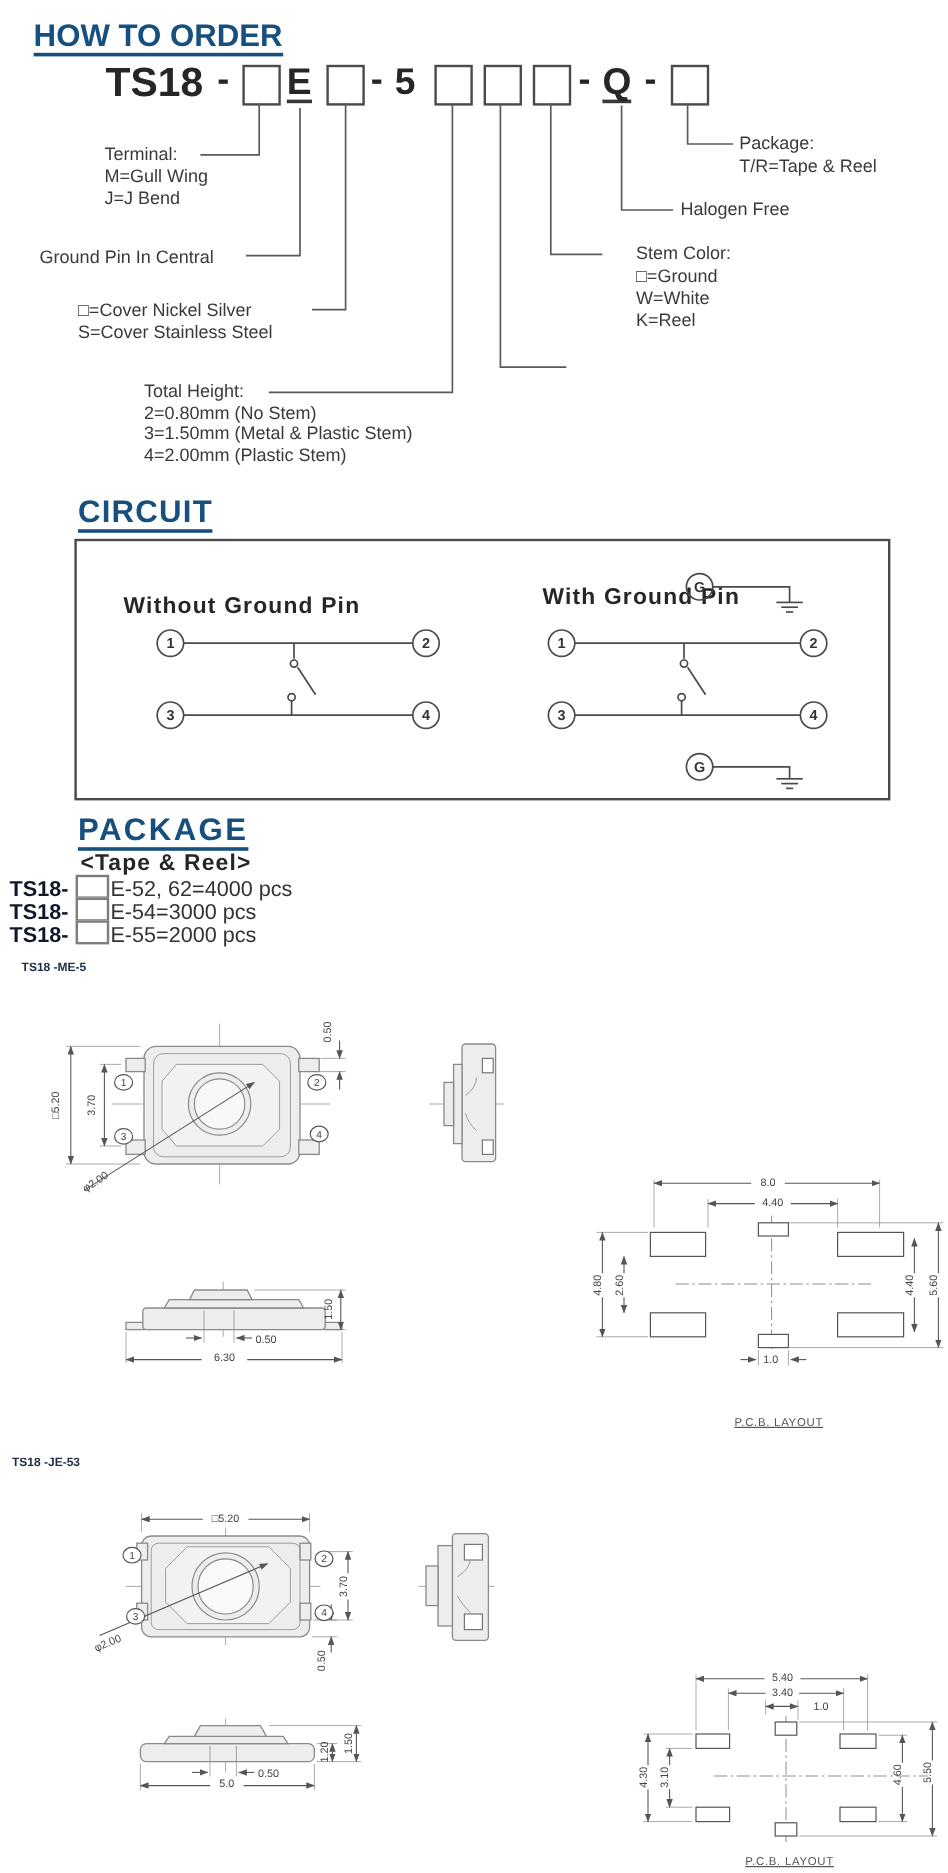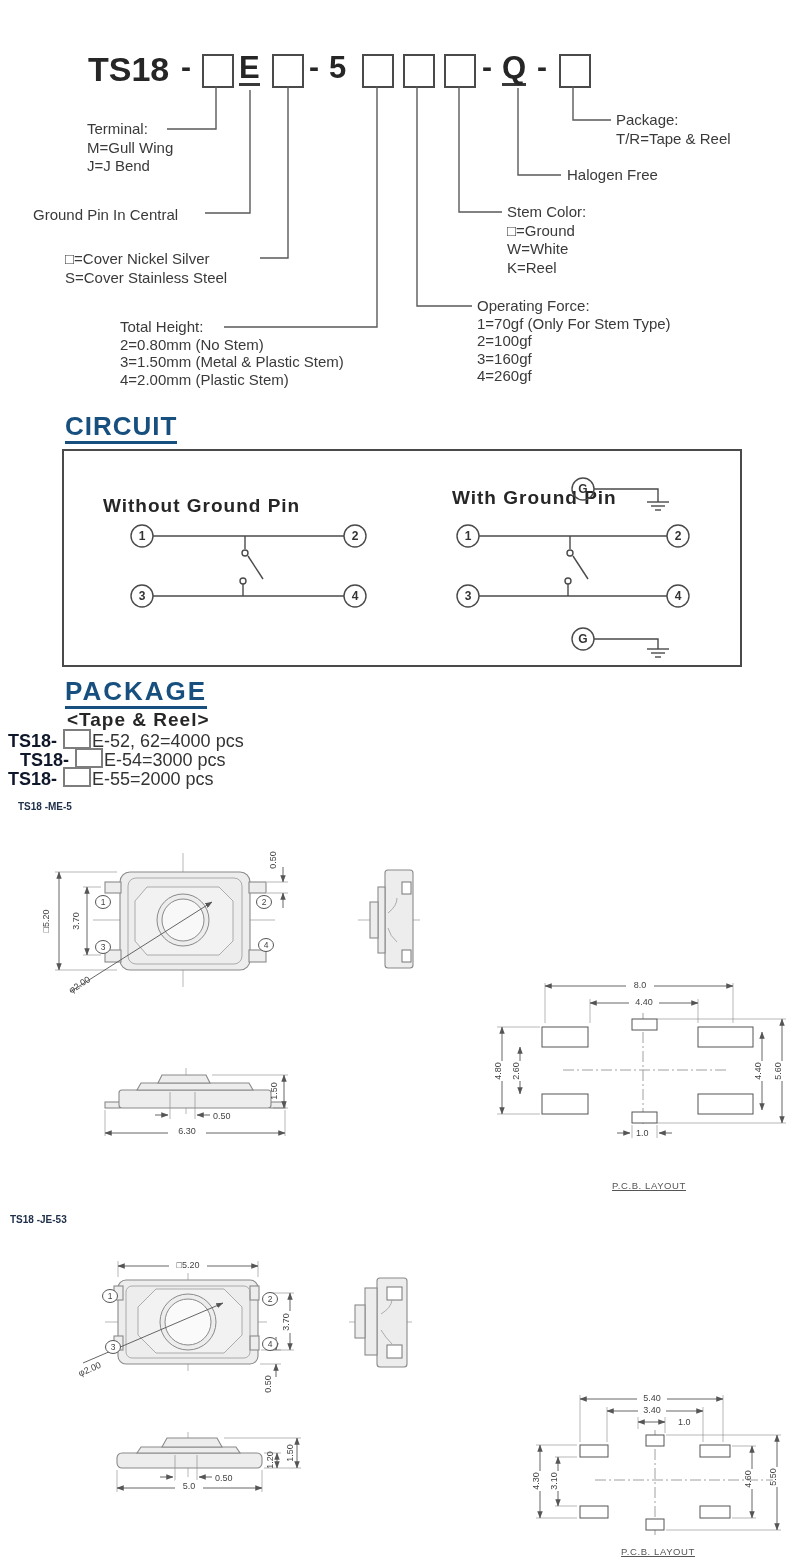--- a/index.html
+++ b/index.html
@@ -42,20 +42,21 @@
     <defs>
       <marker id="ae" markerWidth="8" markerHeight="6" refX="7.5" refY="3" orient="auto">
           <path d="M0,0 L8,3 L0,6 Z" fill="#555"></path>
         </marker>
       <marker id="as" markerWidth="8" markerHeight="6" refX="0.5" refY="3" orient="auto">
           <path d="M8,0 L0,3 L8,6 Z" fill="#555"></path>
         </marker>
     </defs>
   </svg>
 
+  <div class="abs sec-title" style="left:28px;top:16px;font-size:26px;">HOW TO ORDER</div>
 
   <div class="abs code-txt" style="left:88px;top:52px;">TS18</div>
   <div class="abs code-txt" style="left:181px;top:52px;font-size:30px;">-</div>
   <div class="abs code-box" style="left:202px;top:54px;"></div>
   <div class="abs code-txt usc" style="left:239px;top:52px;font-size:31px;">E</div>
   <div class="abs code-box" style="left:272px;top:54px;"></div>
   <div class="abs code-txt" style="left:309px;top:52px;font-size:30px;">-</div>
   <div class="abs code-txt" style="left:329px;top:52px;font-size:31px;">5</div>
   <div class="abs code-box" style="left:362px;top:54px;"></div>
   <div class="abs code-box" style="left:403px;top:54px;"></div>
@@ -85,32 +86,25 @@
   <div class="abs lbl" style="left:65px;top:250px;">
     <div>□=Cover Nickel Silver</div>
     <div>S=Cover Stainless Steel</div>
   </div>
   <div class="abs lbl" style="left:120px;top:318px;line-height:17.5px;">
     <div>Total Height:</div>
     <div>2=0.80mm (No Stem)</div>
     <div>3=1.50mm (Metal &amp; Plastic Stem)</div>
     <div>4=2.00mm (Plastic Stem)</div>
   </div>
-  <div class="abs lbl" style="left:507px;top:203px;">
+  <div class="abs lbl" style="left:530px;top:203px;">
     <div>Stem Color:</div>
     <div>□=Ground</div>
     <div>W=White</div>
     <div>K=Reel</div>
-  </div>
-  <div class="abs lbl" style="left:477px;top:297px;line-height:17.5px;">
-    <div>Operating Force:</div>
-    <div>1=70gf (Only For Stem Type)</div>
-    <div>2=100gf</div>
-    <div>3=160gf</div>
-    <div>4=260gf</div>
   </div>
   <div class="abs lbl" style="left:567px;top:166px;">Halogen Free</div>
   <div class="abs lbl" style="left:616px;top:110px;line-height:19px;">
     <div>Package:</div>
     <div>T/R=Tape &amp; Reel</div>
   </div>
 
   <div class="abs sec-title" style="left:65px;top:413px;font-size:26px;letter-spacing:1px;">CIRCUIT</div>
   <div class="abs" style="left:62px;top:449px;width:676px;height:214px;border:2px solid #4a4a4a;"></div>
   <div class="abs bold19" style="left:103px;top:459px;letter-spacing:1px;margin-top:36px;">Without Ground Pin</div>
@@ -173,21 +167,21 @@
         <line class="circ" x1="593" y1="207" x2="599" y2="207"></line>
       </g>
     </g>
   </svg>
 
   <div class="abs sec-title" style="left:65px;top:678px;font-size:26px;letter-spacing:2px;">PACKAGE</div>
   <div class="abs bold19" style="left:67px;top:709px;letter-spacing:1px;">&lt;Tape &amp; Reel&gt;</div>
   <div class="abs" style="left:8px;top:729px;">
     <span class="pkg-prefix">TS18-</span><span class="pkg-box"></span><span class="pkg-rest">E-52, 62=4000 pcs</span>
   </div>
-  <div class="abs" style="left:20px;top:748px;text-align:right;">
+  <div class="abs" style="left:8px;top:748px;text-align:right;">
     <span class="pkg-prefix">TS18-</span><span class="pkg-box"></span><span class="pkg-rest">E-54=3000 pcs</span>
   </div>
   <div class="abs" style="left:8px;top:767px;">
     <span class="pkg-prefix">TS18-</span><span class="pkg-box"></span><span class="pkg-rest">E-55=2000 pcs</span>
   </div>
 
   <div class="abs dwg-label" style="left:18px;top:801px;">TS18 -ME-5</div>
 
   <svg class="abs" style="left:35px;top:845px;" width="250" height="168">
     <line class="cl" x1="58" y1="75" x2="240" y2="75"></line>

